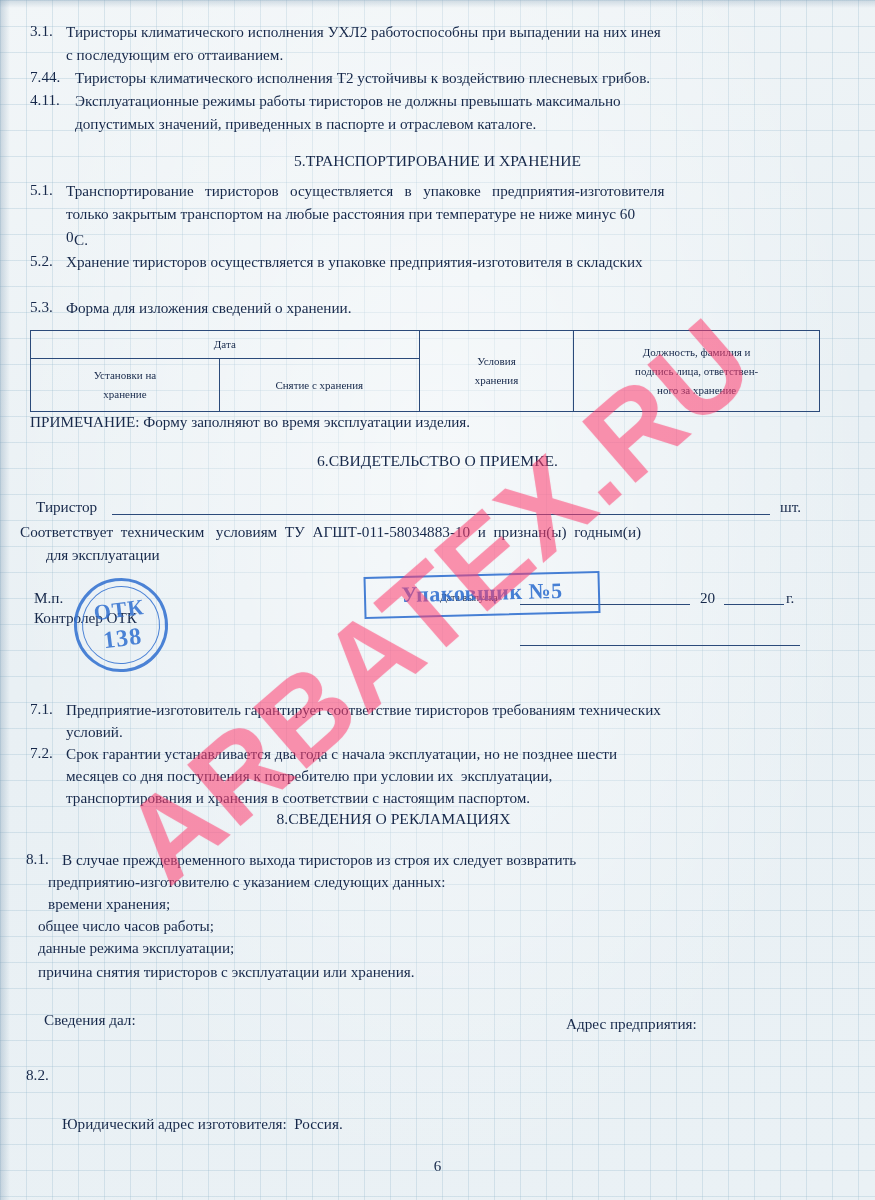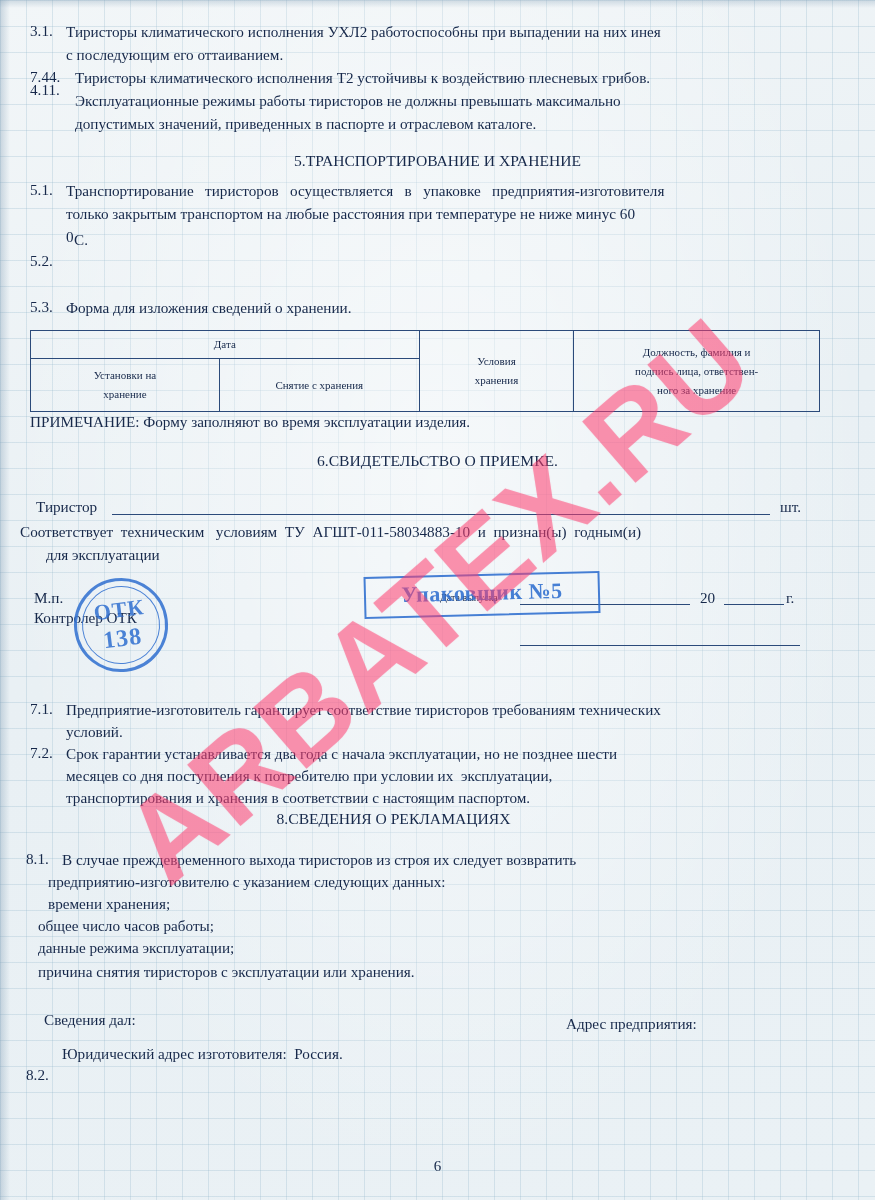--- a/index.html
+++ b/index.html
@@ -202,33 +202,34 @@
 
   <div class="content">
 
     <div class="num" style="left:30px; top:22px;">3.1.</div>
     <div class="txt" style="left:66px; top:22px;">Тиристоры климатического исполнения УХЛ2 работоспособны при выпадении на них инея</div>
     <div class="txt" style="left:66px; top:45px;">с последующим его оттаиванием.</div>
 
     <div class="num" style="left:30px; top:68px;">7.44.</div>
     <div class="txt" style="left:75px; top:68px;">Тиристоры климатического исполнения Т2 устойчивы к воздействию плесневых грибов.</div>
 
-    <div class="num" style="left:30px; top:81px;text-align:center;">4.11.</div>
+    <div class="num" style="left:30px; top:91px;text-align:center;">4.11.</div>
     <div class="txt" style="left:75px; top:114px;">допустимых значений, приведенных в паспорте и отраслевом каталоге.</div>
     <div class="txt" style="left:75px; top:91px;">Эксплуатационные режимы работы тиристоров не должны превышать максимально</div>
 
     <div class="center" style="left:0; right:0; top:152px; width:875px;">5.ТРАНСПОРТИРОВАНИЕ И ХРАНЕНИЕ</div>
 
     <div class="num" style="left:30px; top:181px;">5.1.</div>
     <div class="txt" style="left:66px; top:181px;">Транспортирование   тиристоров   осуществляется   в   упаковке   предприятия-изготовителя</div>
     <div class="txt" style="left:66px; top:204px;">только закрытым транспортом на любые расстояния при температуре не ниже минус 60</div>
     <div class="txt" style="left:66px; top:227px;">0</div>
     <div class="txt" style="left:74px; top:230px;">С.</div>
 
     <div class="num" style="left:30px; top:252px;">5.2.</div>
+    <div class="txt" style="left:66px; top:252px;">Хранение тиристоров осуществляется в упаковке предприятия-изготовителя в складских</div>
 
     <div class="num" style="left:30px; top:298px;">5.3.</div>
     <div class="txt" style="left:66px; top:298px;">Форма для изложения сведений о хранении.</div>
 
     <table class="table">
       <tbody>
           <tr>
         <td colspan="2" class="cell-date-head">Дата</td>
         <td rowspan="2" style="width:152px;">
           <div>Условия</div>
@@ -297,19 +298,19 @@
     <div class="txt" style="left:48px; top:872px;">предприятию-изготовителю с указанием следующих данных:</div>
     <div class="txt" style="left:48px; top:894px;">времени хранения;</div>
     <div class="txt" style="left:38px; top:916px;">общее число часов работы;</div>
     <div class="txt" style="left:38px; top:938px;">данные режима эксплуатации;</div>
     <div class="txt" style="left:38px; top:962px;">причина снятия тиристоров с эксплуатации или хранения.</div>
 
     <div class="txt" style="left:44px; top:1010px;">Сведения дал:</div>
     <div class="txt" style="left:566px; top:1014px;">Адрес предприятия:</div>
 
     <div class="num" style="left:26px; top:1066px;">8.2.</div>
-    <div class="txt" style="left:62px; top:1044px;">Юридический адрес изготовителя:  Россия.</div>
+    <div class="txt" style="left:62px; top:1114px;">Юридический адрес изготовителя:  Россия.</div>
 
     <div class="pagenum">6</div>
   </div>
 
   <div class="watermark">ARBATEX.RU</div>
 </div>
 
 </body></html>

